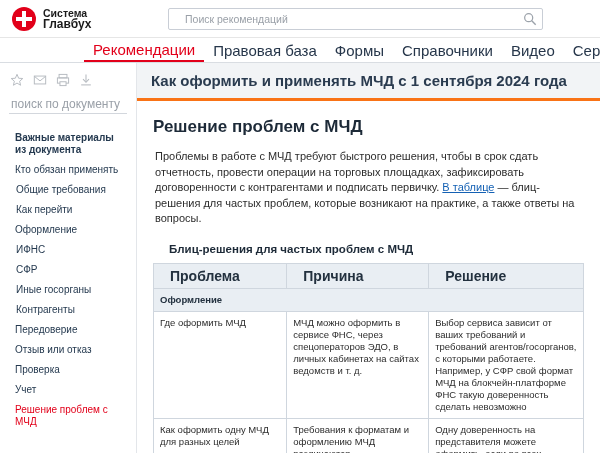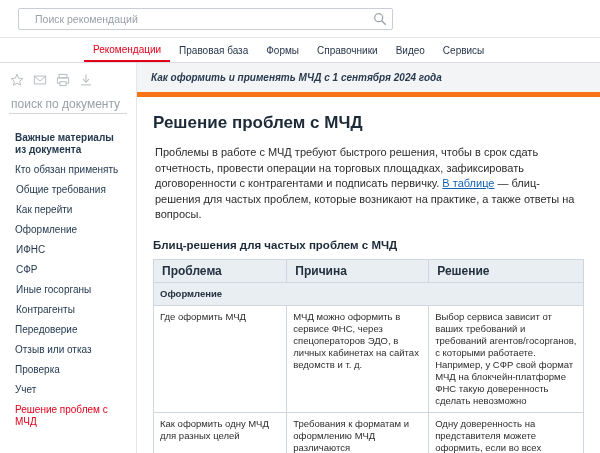--- a/index.html
+++ b/index.html
@@ -87,21 +87,21 @@
   
   .navrow {
     height: 25px;
     background: #fff;
     border-bottom: 1px solid #d9dde2;
     display: flex;
     align-items: stretch;
     padding-left: 84px;
   }
   .nav-item {
-    font-size: 10px;
+    font-size: 15px;
     color: #26364a;
     padding: 0 9px;
     display: flex;
     align-items: center;
     cursor: pointer;
     white-space: nowrap;
   }
   .nav-item.active {
     color: #e2001a;
     border-bottom: 2px solid #e2001a;
@@ -170,62 +170,61 @@
 
   
   .main {
     flex: 1 1 auto;
     background: #fff;
     overflow: hidden;
     position: relative;
   }
   .crumb {
     background: #f2f4f6;
-    font-size: 10px;
+    font-size: 15px;
     font-weight: bold;
     color: #2a3b4f;
     padding: 9px 14px;
-    border-bottom: 5px solid #f97316;
-    font-style: italic;
+    border-bottom: 3px solid #f97316;
   }
   .main-inner { padding: 14px 16px 0 16px; }
   h1.doc-title {
     font-size: 17px;
     margin: 2px 0 12px 0;
     color: #1d2a38;
     font-weight: bold;
   }
   p.lead {
     font-size: 11px;
     line-height: 15.5px;
     margin: 0 0 16px 2px;
     color: #2c2c2c;
   }
   p.lead a { color: #1461b4; text-decoration: underline; }
   h2.sub {
     font-size: 11.5px;
     font-weight: bold;
-    margin: 0 0 8px 0;
+    margin: 0 0 8px 16px;
     color: #1d2a38;
   }
 
   table.tbl {
     border-collapse: collapse;
     width: 100%;
     font-size: 9.5px;
     table-layout: fixed;
   }
   table.tbl th {
     background: #e9eef3;
     border: 1px solid #cfd6de;
     text-align: left;
     font-weight: bold;
-    padding: 4px 8px;
+    padding: 4px 16px;
     color: #23313f;
-    font-size: 12px;
+    font-size: 14px;
   }
   table.tbl td {
     border: 1px solid #cfd6de;
     padding: 5px 6px;
     vertical-align: top;
     line-height: 12px;
     color: #2c2c2c;
   }
   table.tbl tr.section td {
     background: #e9eef3;
@@ -241,20 +240,27 @@
     position: absolute;
     right: 0; top: 0;
     width: 5px; height: 100%;
     background: transparent;
   }
 </style>
 </head>
 <body>
 
 <div class="topbar">
+  <div class="brand">
+    <div class="brand-mark"></div>
+    <div class="brand-text">
+      <span class="b1">Система</span>
+      <span class="b2">Главбух</span>
+    </div>
+  </div>
   <div class="searchbox">
     <input type="text" placeholder="Поиск рекомендаций" style="">
     <svg class="search-ico" viewBox="0 0 16 16">
       <circle cx="6.5" cy="6.5" r="4.6" fill="none" stroke="#5a6572" stroke-width="1.4"></circle>
       <line x1="10" y1="10" x2="14.5" y2="14.5" stroke="#5a6572" stroke-width="1.6"></line>
     </svg>
   </div>
 </div>
 
 <div class="navrow">

